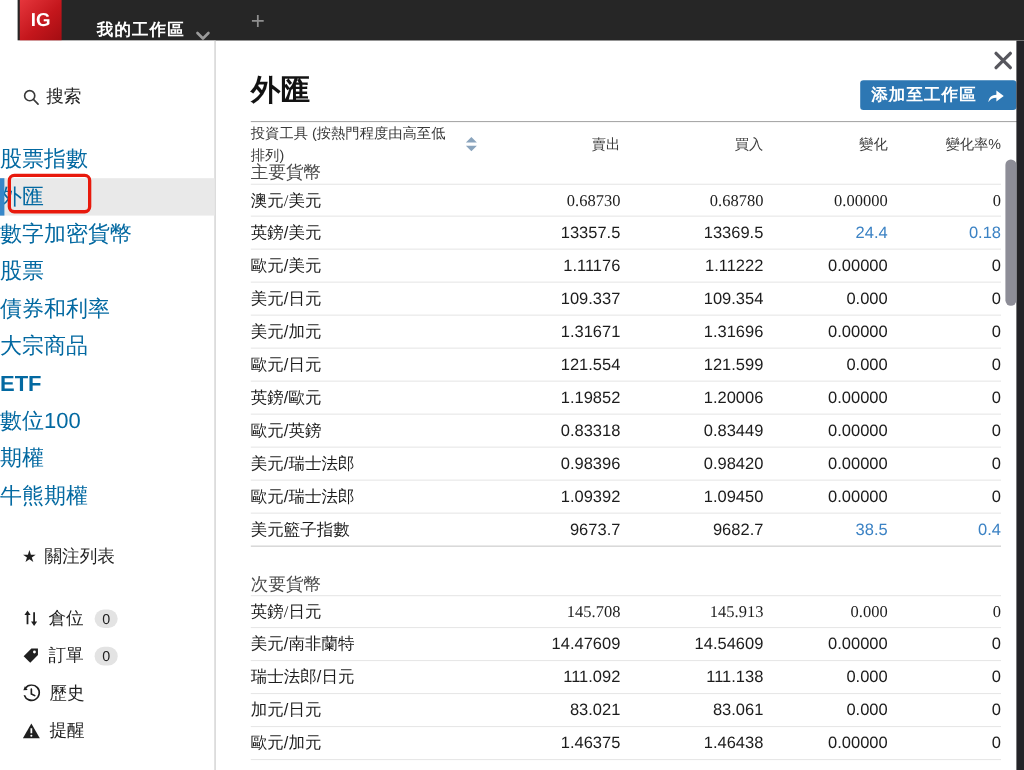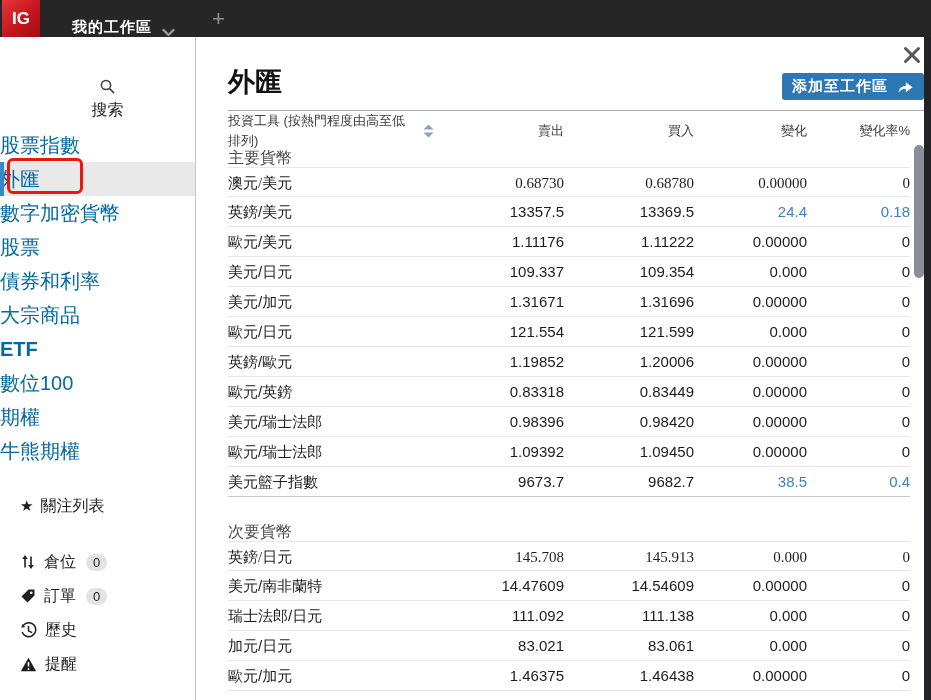--- a/index.html
+++ b/index.html
@@ -3,38 +3,38 @@
 <meta charset="utf-8">
 <style>
   * { box-sizing: border-box; }
   html,body { margin:0; padding:0; }
   body {
     width:931px; height:700px; overflow:hidden; position:relative;
     font-family:"Liberation Sans","DejaVu Sans",sans-serif;
     background:#ffffff; color:#1f1f1f;
   }
   
-  .topbar { height:37px; background:#262626; display:flex; align-items:center; }
+  .topbar { height:37px; background:#262626; display:flex; align-items:center;margin-left:16px; }
   .logo { width:38px; height:37px; margin-left:2px;
     background:linear-gradient(135deg,#e6363c 0%,#c4161c 55%,#a30d12 100%);
     color:#fff; font-weight:bold; font-size:17px; display:flex; align-items:center; justify-content:center; }
   .tab { margin-left:32px; height:37px; display:flex; align-items:flex-end; cursor:pointer; }
   .tab-label { color:#fff; font-weight:bold; font-size:15px; letter-spacing:1px; position:relative; }
   .tab-label::after { content:''; position:absolute; left:-1px; right:-3px; bottom:-7px; height:4px; background:#3787c9; }
   .chevron { margin-left:10px; display:flex; align-items:center; }
   .plus { margin-left:37px; color:#8f8f8f; font-size:22px; line-height:37px; cursor:pointer; font-weight:400; }
   
   .app { display:flex; height:663px; position:relative; background:#fff; }
   .dark-edge { position:absolute; right:0; top:0; bottom:0; width:7px; background:#232327; }
   .scroll-thumb { position:absolute; right:7px; top:108px; width:10px; height:133px;
     background:#8d8d97; border-radius:5px; z-index:5; }
   
   .sidebar { width:196px; flex:none; border-right:1px solid #c6c6c6; position:relative; background:#fff; }
   .search-row { margin-top:41px; padding-left:20px; height:20px; display:flex; align-items:center; gap:5px;
-    font-size:16px; color:#222; cursor:pointer;flex-direction:column; }
+    font-size:16px; color:#222; cursor:pointer; }
   .nav { margin-top:30px; }
   .nav-item { height:34px; line-height:34px; font-size:20px; color:#0369a1;
     cursor:pointer; position:relative; }
   .nav-item.selected { background:#e9e9e9; }
   .nav-item.selected::before { content:''; position:absolute; left:0; top:0; bottom:0; width:4px; background:#3787c9; }
   .nav-item.bold { font-weight:bold; }
   .watch-row { margin-top:21px; height:34px; display:flex; align-items:center; padding-left:20px; gap:7px;
     font-size:16px; cursor:pointer; }
   .star { font-size:15px; color:#1f1f1f; }
   .account { margin-top:22px; }

